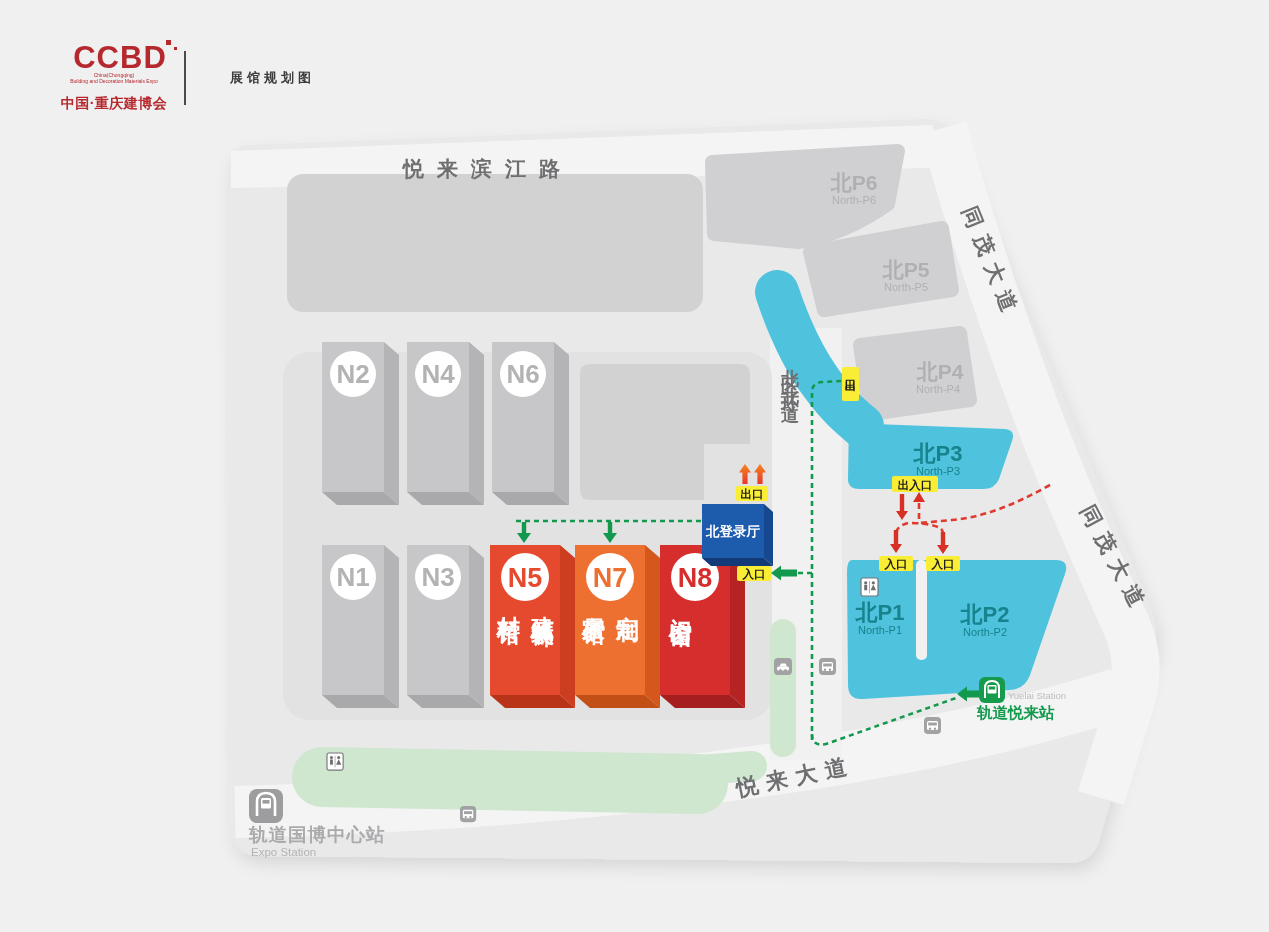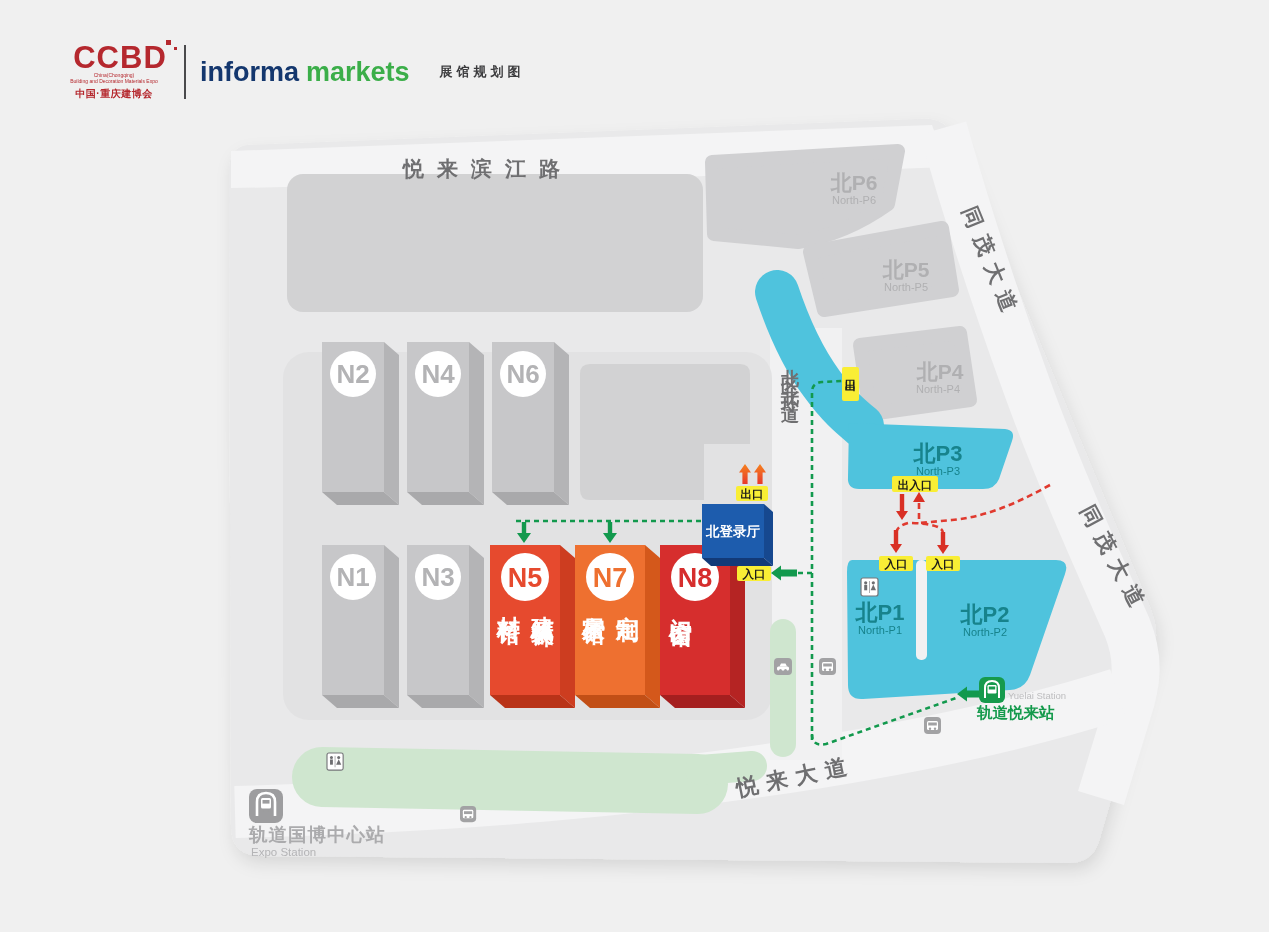--- a/index.html
+++ b/index.html
@@ -8,21 +8,21 @@
     background:#f0f0f0;
     font-family:"Liberation Sans", sans-serif;
   }
   .header{position:absolute;top:44px;left:58px;display:flex;align-items:center;z-index:5;}
   .logo{width:112px;text-align:center;color:#b5282e;}
   .logo-acronym{font-size:31px;font-weight:800;letter-spacing:1px;line-height:.9;position:relative;display:inline-block;margin-left:12px;}
   .sq{position:absolute;background:#b5282e;}
   .sq1{width:5px;height:5px;right:-4px;top:-4px;}
   .sq2{width:3px;height:3px;right:-10px;top:3px;}
   .logo-tag{font-size:5px;line-height:1.25;color:#b5282e;}
-  .logo-cn{font-size:10px;font-weight:700;margin-top:2px;letter-spacing:.5px;}
+  .logo-cn{font-size:14px;font-weight:700;margin-top:10px;letter-spacing:.5px;}
   .divider{width:2px;height:54px;background:#4a4a4c;margin:0 14px;}
   .brand{font-size:27px;font-weight:700;white-space:nowrap;}
   .brand .informa{color:#14376e;}
   .brand .markets{color:#3bae49;margin-left:7px;}
   .page-title{font-size:13px;font-weight:700;color:#3c3c3e;letter-spacing:4px;margin-left:30px;white-space:nowrap;font-family:Liberation Mono, monospace;}
   svg{position:absolute;top:0;left:0;}
   svg text{font-family:"Liberation Sans", sans-serif;}
   .vtext{writing-mode:vertical-rl;text-orientation:upright;}
   .road-label{fill:#6f6f71;font-weight:600;}
   .gray-pk{fill:#b0b0b2;font-weight:700;}
@@ -46,23 +46,20 @@
     <div class="logo-acronym">
       <span>CCBD</span>
       <span class="sq sq1"></span>
       <span class="sq sq2"></span>
     </div>
     <div class="logo-tag">China(Chongqing)</div>
     <div class="logo-tag">Building and Decoration Materials Expo</div>
     <div class="logo-cn">中国·重庆建博会</div>
   </div>
   <div class="divider"></div>
-  <div class="brand">
-    <span class="informa">informa</span><span class="markets">markets</span>
-  </div>
   <div class="page-title">展馆规划图</div>
 </div>
 
 <svg width="1269" height="932" viewBox="0 0 1269 932">
   <defs>
     <linearGradient id="flameGrad" x1="0" y1="1" x2="0" y2="0">
       <stop offset="0" stop-color="#e8382b"></stop>
         <stop offset="1" stop-color="#f5821f"></stop>
     </linearGradient>
     <filter id="plateShadow" x="-5%" y="-5%" width="112%" height="112%">

